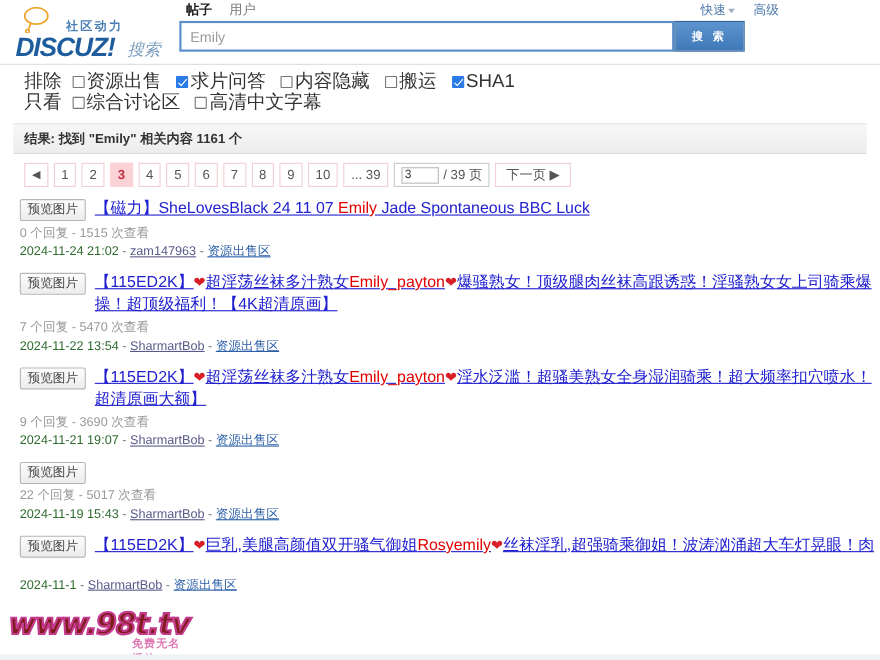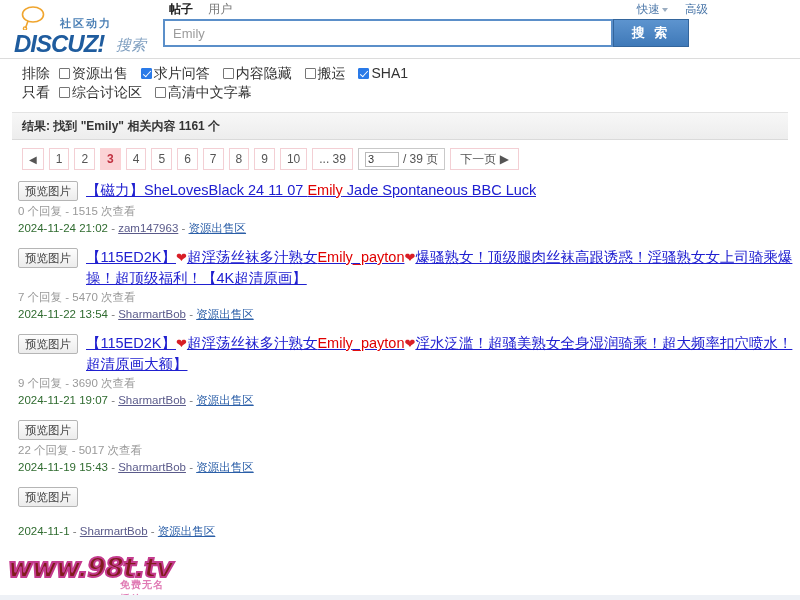--- a/index.html
+++ b/index.html
@@ -26,32 +26,32 @@
   .tab.active:after{content:"";position:absolute;left:50%;margin-left:-4px;bottom:-5px;
      width:0;height:0;border-left:4px solid transparent;border-right:4px solid transparent;
      border-bottom:4px solid #4a76a8;}
 
   .searchbox{position:absolute;left:163px;top:19px;width:450px;height:28px;
      border:2px solid #5b8fc9;box-sizing:border-box;background:#fff;}
   .searchbox input{border:0;outline:0;width:100%;height:100%;box-sizing:border-box;
      padding:0 8px;font-size:13px;color:#111;font-family:"Liberation Sans",sans-serif;background:transparent;}
   .searchbox input::placeholder{color:#9b9b9b;}
 
-  .srch-btn{position:absolute;left:613px;top:19px;width:76px;height:28px;
+  .srch-btn{position:absolute;left:613px;top:19px;width:64px;height:28px;
      background:linear-gradient(#5d94cf,#3f79b8);border:1px solid #33659c;box-sizing:border-box;
-     color:#fff;font-size:13px;font-weight:bold;letter-spacing:3px;
+     color:#fff;font-size:10px;font-weight:bold;letter-spacing:3px;
      display:flex;align-items:center;justify-content:center;cursor:pointer;}
 
   .hdr-links{position:absolute;right:92px;top:2px;font-size:11.5px;color:#4a76a8;}
   .hdr-links span{margin-left:14px;cursor:pointer;}
   .caret{display:inline-block;border-left:3px solid transparent;border-right:3px solid transparent;
      border-top:4px solid #9aacc0;vertical-align:middle;margin-left:2px;}
 
   
-  .filters{padding:5px 0 4px 22px;font-size:14px;color:#333;line-height:19px;}
+  .filters{padding:5px 0 4px 22px;font-size:17px;color:#333;line-height:19px;}
   .frow{white-space:nowrap;}
   .flabel{display:inline-block;margin-right:5px;}
   .fopt{display:inline-block;margin-right:9px;white-space:nowrap;cursor:pointer;}
   .cb{display:inline-block;width:11px;height:11px;border:1px solid #767676;background:#fff;
       vertical-align:-1px;margin-right:2px;box-sizing:border-box;border-radius:1px;position:relative;}
   .cb.on{background:#2a7ae8;border-color:#2a7ae8;}
   .cb.on:after{content:"";position:absolute;left:3px;top:0px;width:3px;height:7px;
       border:solid #fff;border-width:0 1.6px 1.6px 0;transform:rotate(42deg);}
 
   
@@ -198,20 +198,21 @@
     <div class="item">
       <div class="line1">
         <div class="prev-btn">预览图片</div>
       </div>
       <div class="meta1">22 个回复 - 5017 次查看</div>
       <div class="meta2"><span>2024-11-19 15:43</span><span class="sep"> - </span><a>SharmartBob</a><span class="sep"> - </span><span class="forum">资源出售区</span></div>
     </div>
     <div class="item">
       <div class="line1">
         <div class="prev-btn">预览图片</div>
+        <div class="title clip1"><span>【115ED2K】</span><span class="heart">❤</span><span>巨乳,美腿高颜值双开骚气御姐</span><span class="hl">Rosyemily</span><span class="heart">❤</span><span>丝袜淫乳,超强骑乘御姐！波涛汹涌超大车灯晃眼！肉</span></div>
       </div>
       <div style="height: 17px;"></div>
       <div class="meta2"><span>2024-11-1</span><span class="sep"> - </span><a>SharmartBob</a><span class="sep"> - </span><span class="forum">资源出售区</span></div>
     </div>
   </div>
 
 <div class="wm">
   <div class="wm-main">www.98t.tv</div>
   <div class="wm-sub">免费无名播放</div>
 </div>

